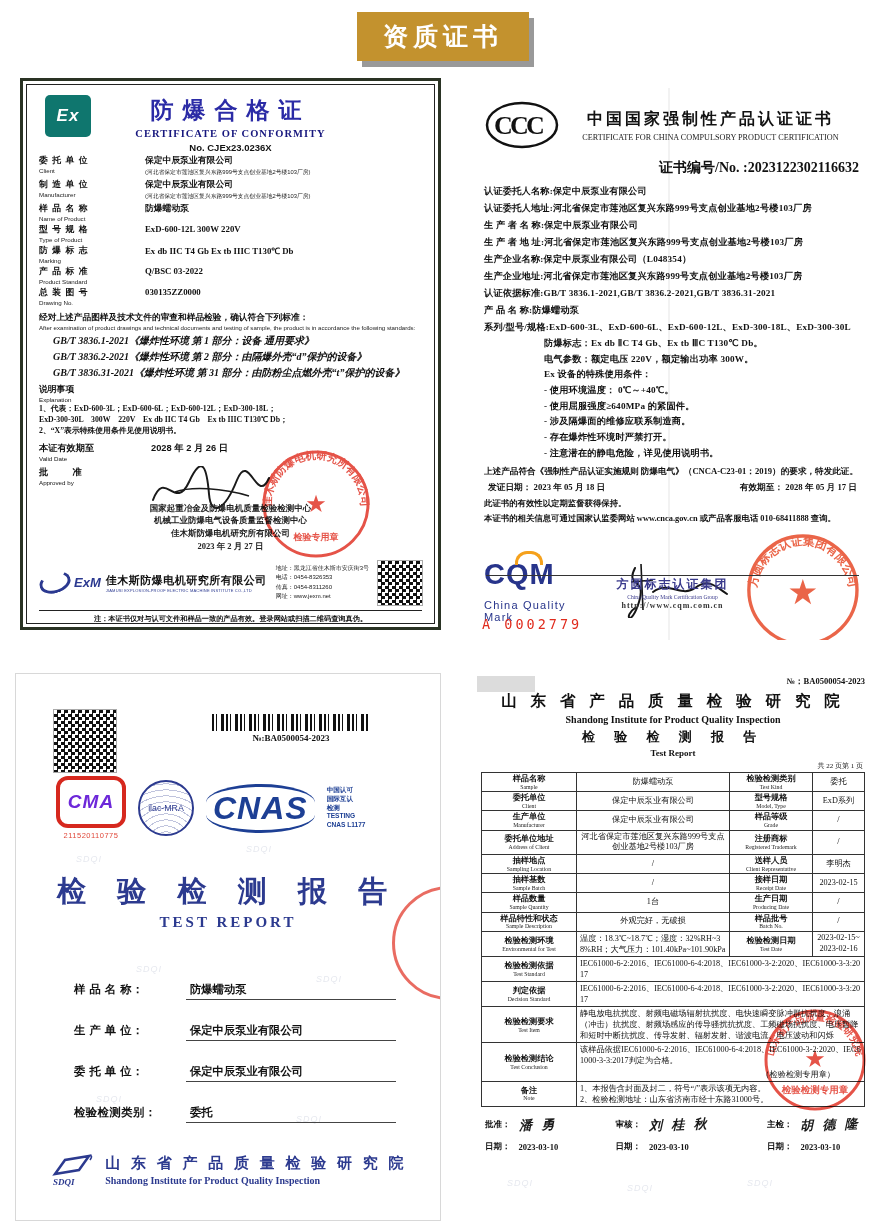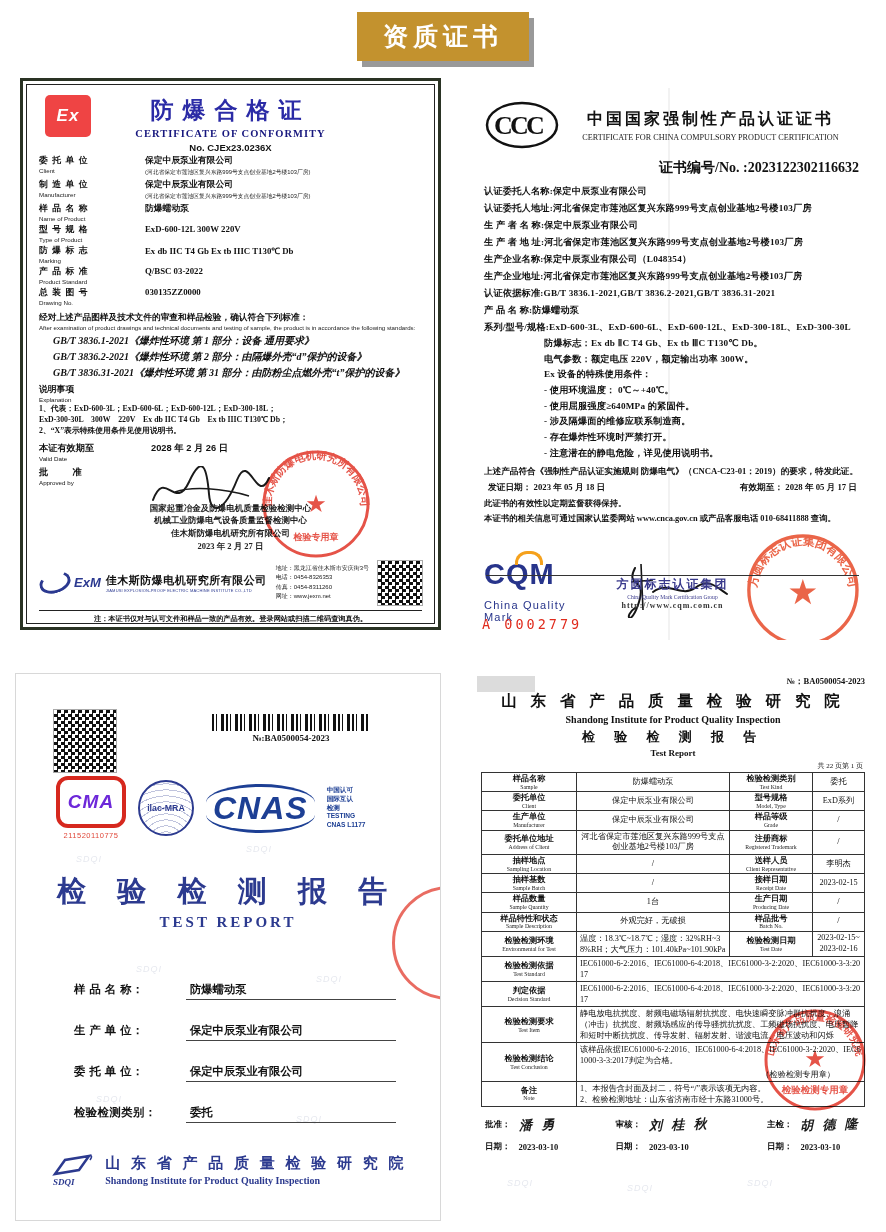--- a/index.html
+++ b/index.html
@@ -6,21 +6,21 @@
   body{width:886px;height:1232px;position:relative;background:#ffffff;
        font-family:"Liberation Sans",sans-serif;color:#111;overflow:hidden;}
   .banner{position:absolute;top:12px;left:50%;transform:translateX(-50%);
           background:#c3922e;color:#fff;font-weight:bold;font-size:25px;letter-spacing:5px;
           padding:8px 26px;box-shadow:5px 6px 0 rgba(70,70,70,.55);white-space:nowrap;}
   .cert{position:absolute;background:#fff;}
   
   #c1{left:20px;top:78px;width:421px;height:552px;border:3px solid #2a3324;box-sizing:border-box;}
   .c1-inner{position:absolute;inset:3px;border:1px solid #222;padding:8px 12px 5px;box-sizing:border-box;overflow:hidden;}
   .c1-head{position:relative;text-align:center;margin-top:2px;}
-  .exlogo{position:absolute;left:6px;top:0;width:46px;height:42px;background:#ef4444;border-radius:5px;
+  .exlogo{position:absolute;left:6px;top:0;width:46px;height:42px;background:#0f766e;border-radius:5px;
           color:#fff;display:flex;align-items:center;justify-content:center;
           font-weight:bold;font-style:italic;font-size:17px;letter-spacing:1px;}
   .c1-title{color:#2b2ba6;font-size:23px;font-weight:bold;letter-spacing:9px;font-family:"Liberation Serif",serif;}
   .c1-sub{color:#17177e;font-size:10.5px;font-weight:bold;letter-spacing:1px;margin-top:2px;font-family:"Liberation Serif",serif;}
   .c1-no{font-size:9.5px;font-weight:bold;margin-top:3px;color:#111;}
   .f{display:flex;margin-top:2px;}
   .f .lab{width:106px;flex:none;}
   .f .zh{font-weight:bold;font-size:8.8px;letter-spacing:1px;}
   .f .en{font-size:6.2px;color:#222;}
   .f .val{flex:1;}
@@ -80,21 +80,21 @@
   #c3{left:15px;top:673px;width:426px;height:548px;border:1px solid #d8d8d8;box-sizing:border-box;overflow:hidden;}
   .c3-qr{position:absolute;left:38px;top:36px;}
   .c3-barcode{position:absolute;left:196px;top:40px;text-align:center;}
   .bars{width:158px;height:17px;background:repeating-linear-gradient(90deg,#111 0 2px,#fff 2px 4px,#111 4px 5px,#fff 5px 9px,#111 9px 12px,#fff 12px 14px);}
   .bc-no{font-size:9px;font-weight:bold;margin-top:2px;font-family:"Liberation Serif",serif;}
   .c3-logos{position:absolute;left:40px;top:102px;display:flex;align-items:center;gap:12px;}
   .cma{width:62px;height:44px;border:4px solid #d6281e;border-radius:12px;display:flex;align-items:center;justify-content:center;
        color:#6d28d9;font-weight:800;font-size:19px;font-style:italic;letter-spacing:1px;}
   .cma-no{color:#e0483a;font-size:7.5px;margin-top:3px;text-align:center;letter-spacing:.5px;}
   .ilac{width:52px;height:52px;border-radius:50%;border:2px solid #2c3a8f;display:flex;align-items:center;justify-content:center;
-        color:#2c3a8f;font-weight:700;font-size:8.8px;
+        color:#2c3a8f;font-weight:400;font-size:8.8px;
         background:repeating-radial-gradient(circle at 50% 120%,rgba(44,58,143,.30) 0 1px,transparent 1px 6px);text-align:center;}
   .cnas{color:#1d3f94;font-weight:700;font-size:32px;font-style:italic;letter-spacing:1px;
         border-top:3px solid #1d3f94;border-bottom:3px solid #1d3f94;border-radius:50% / 38%;padding:3px 7px;}
   .cnas-side{font-size:6.6px;color:#1d3f94;line-height:1.35;font-weight:bold;}
   .c3-title{position:absolute;left:0;right:0;top:198px;text-align:center;color:#2c3a8f;
             font-family:"Liberation Serif",serif;font-weight:bold;font-size:29px;letter-spacing:12px;}
   .c3-title-en{position:absolute;left:0;right:0;top:240px;text-align:center;color:#2c3a8f;
                font-family:"Liberation Serif",serif;font-weight:bold;font-size:15px;letter-spacing:3px;}
   .c3-fields{position:absolute;left:58px;right:44px;top:308px;}
   .r3f{display:flex;font-size:11.3px;font-weight:bold;margin-bottom:23px;}

